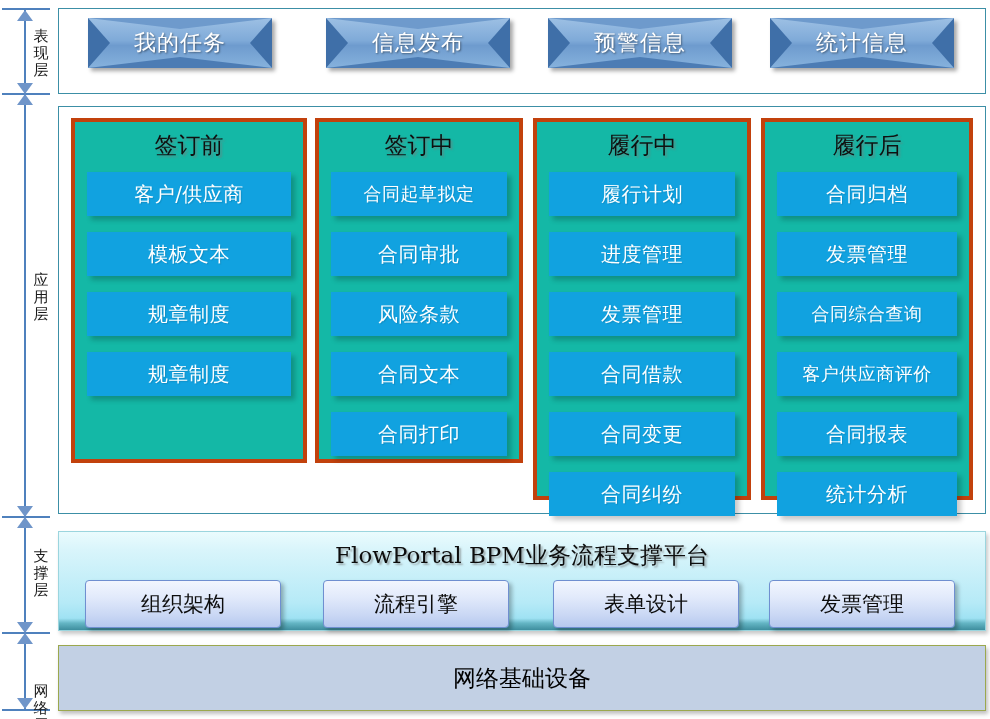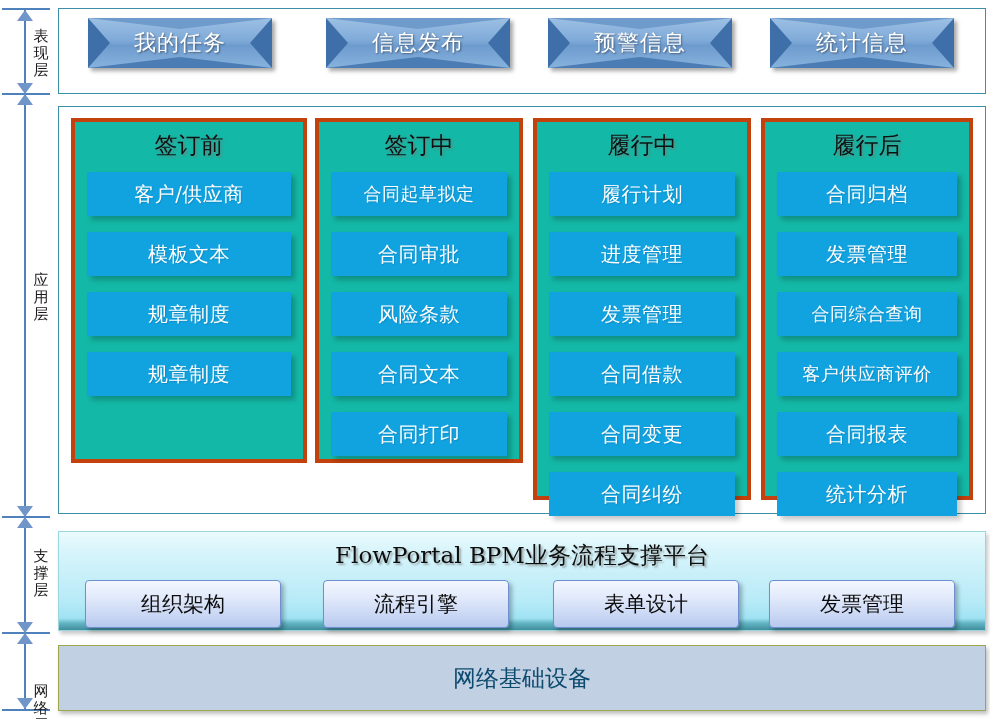--- a/index.html
+++ b/index.html
@@ -206,21 +206,21 @@
     cursor: pointer;
     font-family: "DejaVu Serif", "Liberation Serif", serif;
   }
 
   
   .network-label {
     position: absolute;
     left: 0; right: 0; top: 0; bottom: 0;
     display: flex; align-items: center; justify-content: center;
     font-size: 23px;
-    color: #0c4a6e;
+    color: #000000;
     font-family: "DejaVu Serif", "Liberation Serif", serif;
   }
 </style>
 </head>
 <body>
 
 <div id="diagram">
 
   <div>
     <div class="axis-rail"></div>

